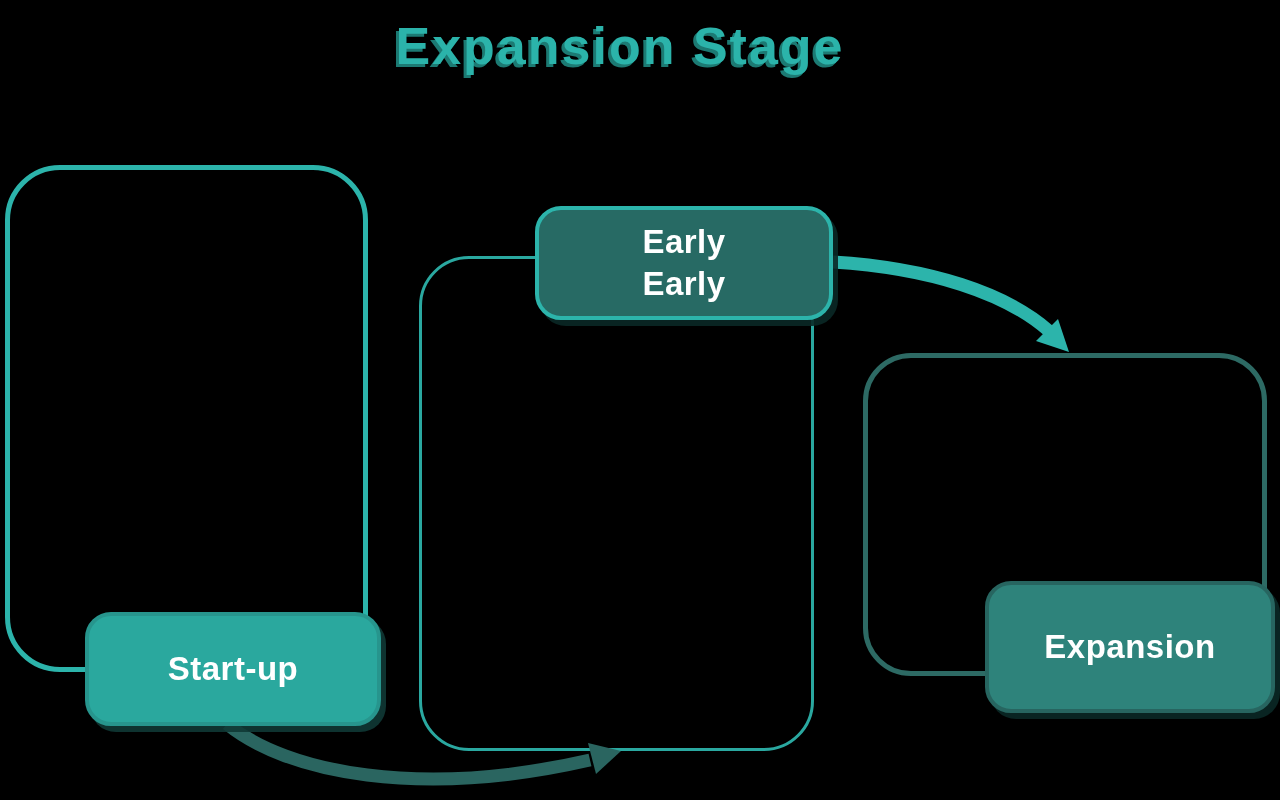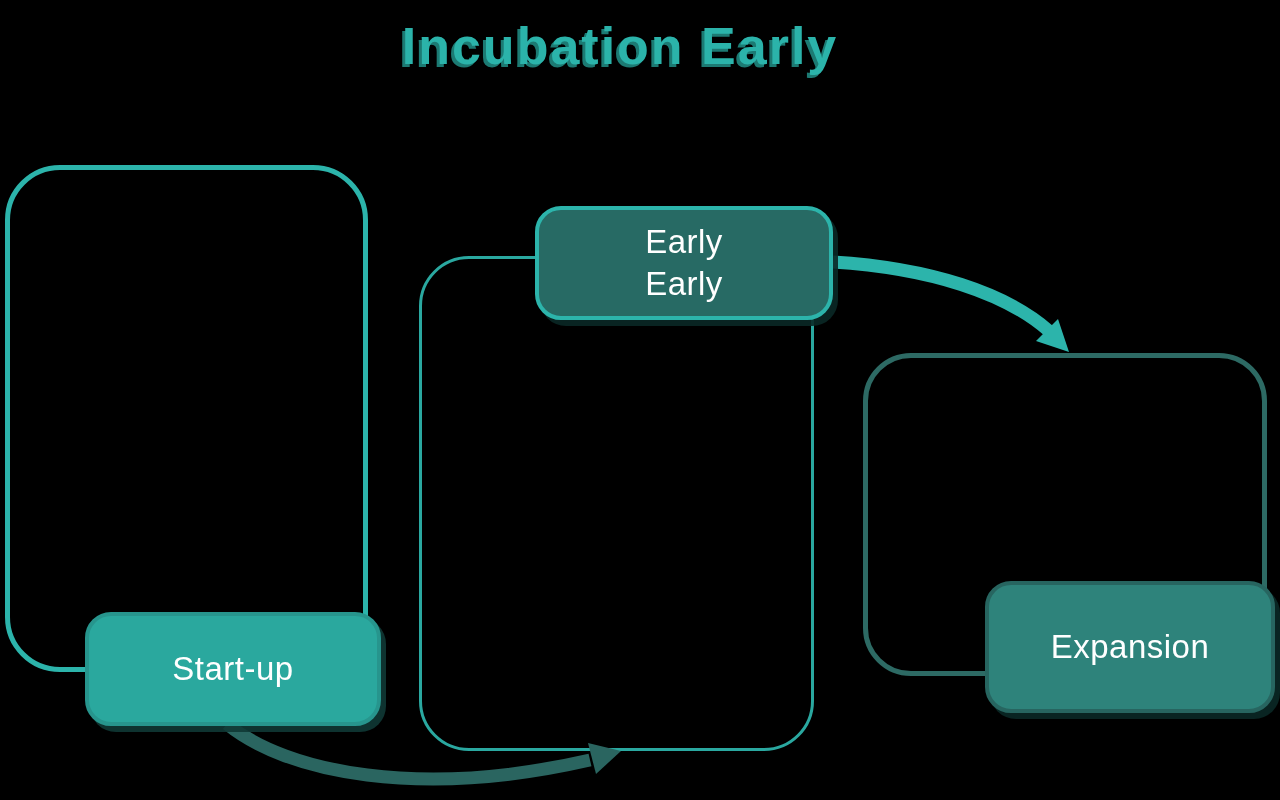--- a/index.html
+++ b/index.html
@@ -58,21 +58,21 @@
   .stage-label {
     position: absolute;
     box-sizing: border-box;
     border-radius: 26px;
     display: flex;
     flex-direction: column;
     align-items: center;
     justify-content: center;
     text-align: left;
     color: var(--label_text, #ffffff);
-    font-weight: normal;
+    font-weight: bold;
     font-size: 33px;
     line-height: 1.28;
     letter-spacing: 0.5px;
   }
   .label-startup {
     left: 85px; top: 612px; width: 296px; height: 114px;
     background: var(--startup_fill, #2aa89e);
     border: 4px solid var(--startup_border, #27958d);
     box-shadow: 5px 6px 0 rgba(16, 56, 53, 0.9);
     gap: 19px;
@@ -88,21 +88,21 @@
     background: var(--expansion_fill, #2e837b);
     border: 4px solid var(--expansion_border, #276560);
     box-shadow: 5px 6px 0 rgba(10, 40, 38, 0.9);
   }
 </style>
 </head>
 <body>
 
 <div class="canvas">
 
-  <div class="title">Incubation Early</div>
+  <div class="title">Expansion Stage</div>
 
   <div class="outline-box outline-startup"></div>
 
   <div class="outline-box outline-early"></div>
 
   <div class="outline-box outline-expansion"></div>
 
   <svg class="arrows" viewBox="0 0 1280 800">
     <g>
       <path d="M 833 262 C 930 268 1006 293 1049 331" fill="none" stroke-width="13" stroke-linecap="butt" stroke="#2cb4ab"></path>

